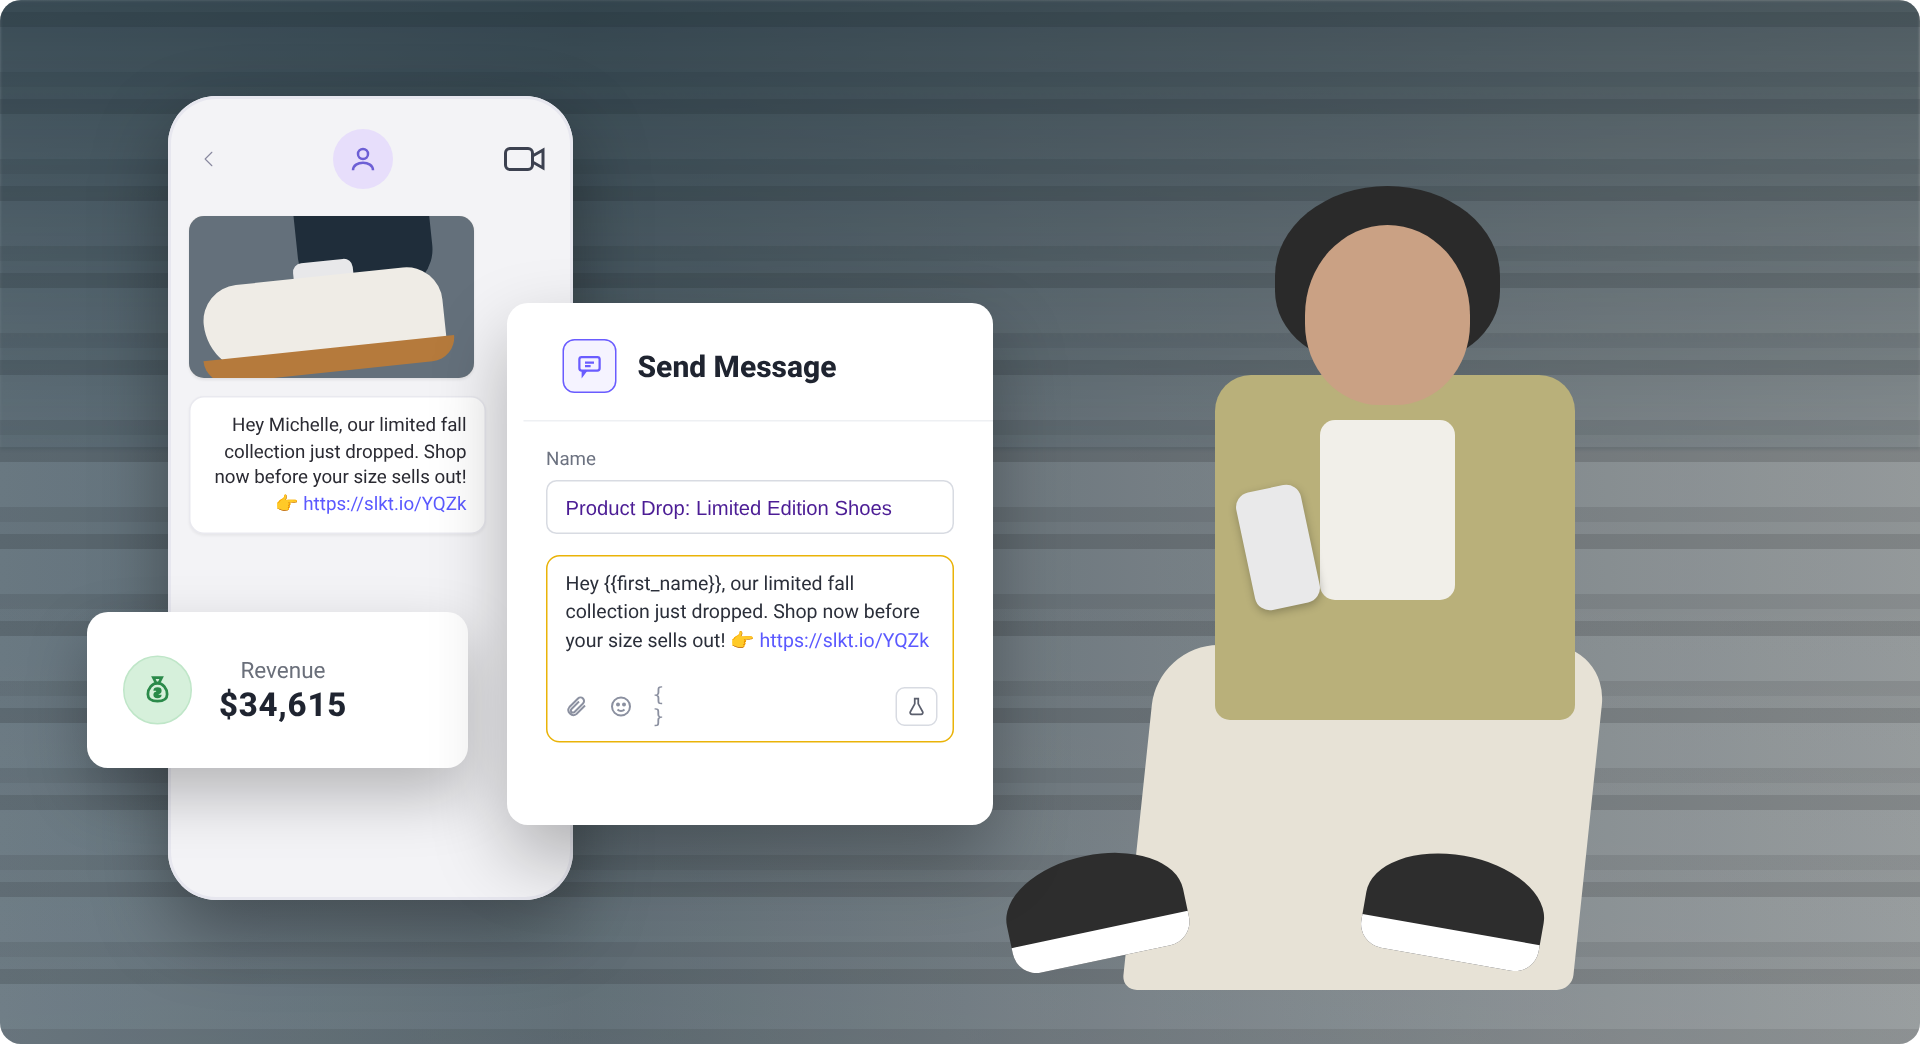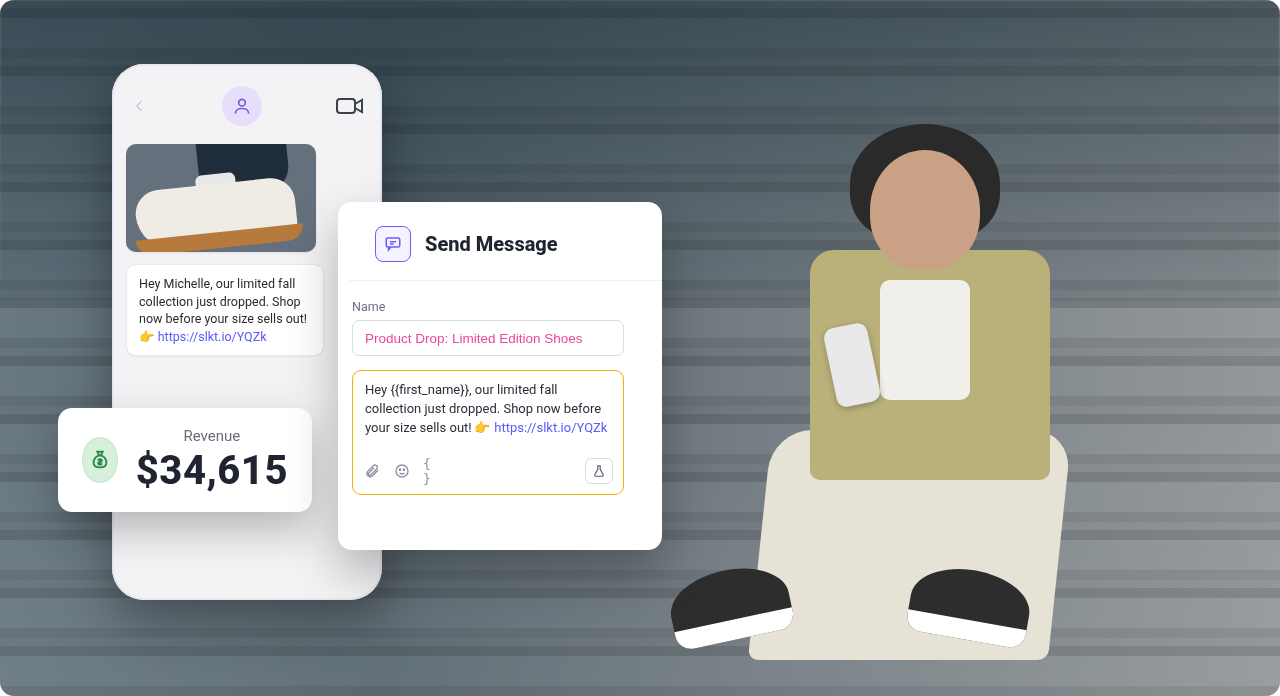--- a/index.html
+++ b/index.html
@@ -70,54 +70,55 @@
   .photo-bubble .bg { position:absolute; inset:0; background:#64707b; }
   .photo-bubble .shoe { position:absolute; left:10px; bottom:8px; width:160px; height:60px; background:#efece6; border-radius:40px 40px 20px 60px; transform:rotate(-6deg); }
   .photo-bubble .sole { position:absolute; left:10px; bottom:4px; width:168px; height:16px; background:#b57a3c; border-radius:0 0 30px 30px; transform:rotate(-6deg); }
   .photo-bubble .leg { position:absolute; left:72px; top:-12px; width:90px; height:64px; background:#1f2d3a; border-radius:0 0 28px 28px; transform:rotate(-6deg); }
   .photo-bubble .sock { position:absolute; left:70px; top:30px; width:40px; height:26px; background:#e8e8ea; border-radius:6px; transform:rotate(-6deg); }
 
   .text-bubble {
     width:198px; background:#ffffff; border:1px solid #e9e9ef; border-radius:10px; padding:10px 12px;
     font-size:12.5px; line-height:1.4; color:#2b2b33;
     box-shadow:0 1px 2px rgba(0,0,0,.05);
+    text-align:right;
   }
   .text-bubble a { color:#5b59ff; text-decoration:none; }
 
   
   .rev-card {
     position:absolute; left:58px; top:408px; width:254px; height:104px;
     background:#fff; border-radius:14px; box-shadow:0 18px 40px rgba(0,0,0,.25);
     display:flex; align-items:center; gap:18px; padding:0 24px;
   }
   .rev-icon {
     width:46px; height:46px; border-radius:50%; background:#d6f0db; border:1px solid #bfe6c8;
     display:flex; align-items:center; justify-content:center;
   }
   .rev-icon svg { width:22px; height:22px; stroke:#2b8a4a; fill:none; stroke-width:2; }
   .rev-text .label { color:#6a6f7a; font-size:15px; margin-bottom:2px;text-align:center; }
-  .rev-text .value { color:#1f2430; font-size:40px; font-weight:800; letter-spacing:0.5px; }
+  .rev-text .value { color:#1f2430; font-size:22px; font-weight:800; letter-spacing:0.5px; }
 
   
   .panel {
     position:absolute; left:338px; top:202px; width:324px; height:348px;
     background:#fff; border-radius:14px; box-shadow:0 22px 50px rgba(0,0,0,.28);
     display:flex; flex-direction:column;
   }
   .panel-header { display:flex; align-items:center; gap:14px; padding:24px 26px 18px; border-bottom:1px solid #eef0f3;margin-left:11px; }
   .panel-header .icon-box {
     width:36px; height:36px; border:1.5px solid #6a5cff; border-radius:8px; display:flex; align-items:center; justify-content:center; background:#f5f3ff;
   }
   .panel-header .icon-box svg { width:18px; height:18px; stroke:#6a5cff; fill:none; stroke-width:2; }
   .panel-header h2 { font-size:20px; font-weight:800; color:#1f2430; }
 
-  .panel-body { padding:18px 14px 10px; display:flex; flex-direction:column; gap:14px; }
+  .panel-body { padding:18px 26px 10px; display:flex; flex-direction:column; gap:14px; }
   .field label { display:block; font-size:12.5px; color:#6c7280; margin-bottom:6px; }
   .field input[type="text"] {
-    width:272px; height:36px; border:1px solid #d8dbe2; border-radius:7px; padding:0 12px; font-size:13.5px; color:#ec4899; background:#fff;
+    width:272px; height:36px; border:1px solid #d8dbe2; border-radius:7px; padding:0 12px; font-size:13.5px; color:#4c1d95; background:#fff;
   }
   .message-box {
     width:272px; border:1px solid #eab308; border-radius:9px; background:#fff; overflow:hidden;
   }
   .message-text { padding:10px 12px 12px; font-size:13px; line-height:1.45; color:#2b2f3a; }
   .message-text a { color:#5b59ff; text-decoration:none; }
   .message-toolbar { display:flex; align-items:center; justify-content:space-between; padding:8px 10px 10px; }
   .tb-left { display:flex; gap:12px; align-items:center; }
   .tb-left .tb-btn { width:18px; height:18px; display:flex; align-items:center; justify-content:center; color:#8b90a0; }
   .tb-left .tb-btn svg { width:16px; height:16px; stroke:#8b90a0; fill:none; stroke-width:2; }

